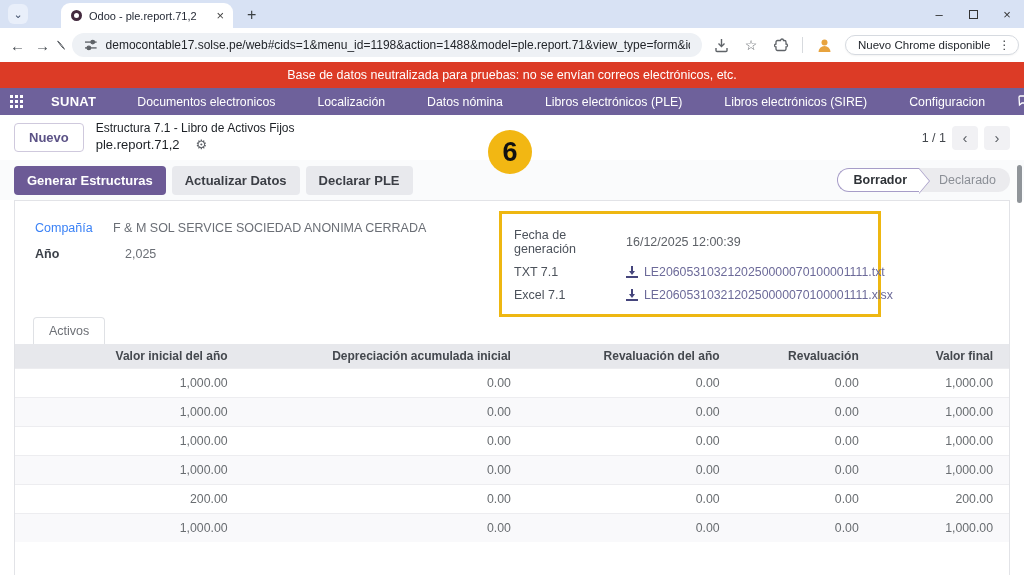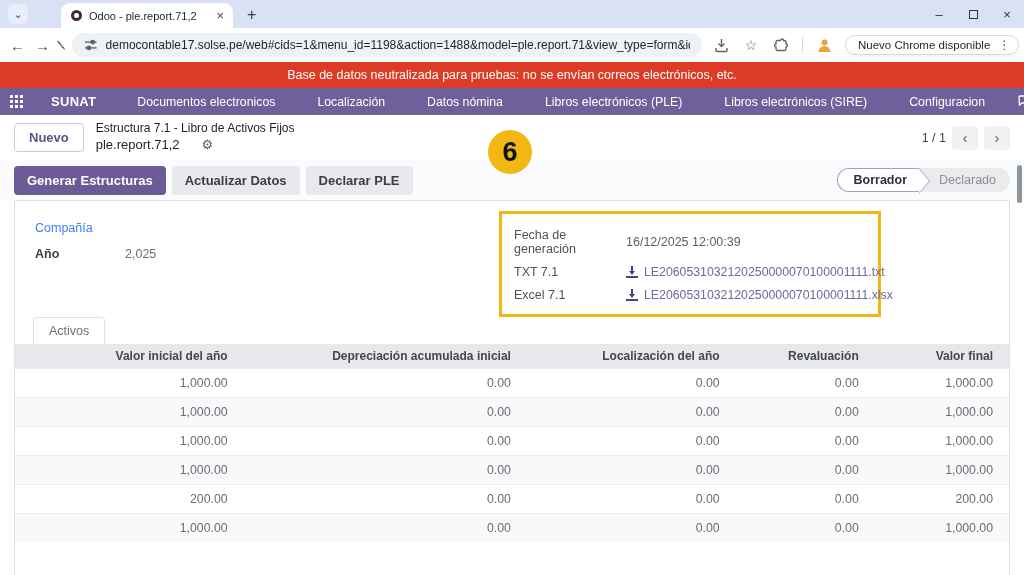--- a/index.html
+++ b/index.html
@@ -42,21 +42,21 @@
   .nav-right { margin-left:auto; display:flex; align-items:center; gap:12px; }
   .badge-wrap { position:relative; cursor:pointer; display:flex; }
   .msg-badge { position:absolute; top:-5px; right:-7px; background:#30a14e; color:#fff; font-size:8px; font-weight:700; width:12px; height:12px; border-radius:50%; display:flex; align-items:center; justify-content:center; }
   .avatar { width:21px; height:21px; border-radius:4px; background:#c3c645; color:#fff; font-size:12px; font-weight:700; display:flex; align-items:center; justify-content:center; cursor:pointer; }
 
   
   .control-panel { height:45px; background:#fff; display:flex; align-items:center; padding:0 14px; flex:0 0 auto; }
   .btn-nuevo { border:1px solid #cfc9dd; background:#fff; color:#5b5286; font-size:13px; font-weight:700; padding:6px 14px; border-radius:4px; cursor:pointer; }
   .breadcrumb { margin-left:12px; display:flex; flex-direction:column; justify-content:center; line-height:1.3; }
   .bc-line1 { font-size:12px; color:#1c2025; cursor:pointer; }
-  .bc-line2 { font-size:13px; color:#1c2025; display:flex; align-items:center; gap:22px; }
+  .bc-line2 { font-size:13px; color:#1c2025; display:flex; align-items:center; gap:16px; }
   .gear { font-size:13px; color:#5d6167; cursor:pointer; }
   .pager { margin-left:auto; display:flex; align-items:center; gap:6px; }
   .pager-count { font-size:12.5px; color:#43474d; }
   .pager-btn { width:26px; height:24px; background:#f1f1f4; border:none; border-radius:4px; color:#5a5e64; font-size:15px; line-height:1; cursor:pointer; }
 
   
   .annot { position:absolute; left:488px; top:130px; width:44px; height:44px; border-radius:50%; background:#f2b713; color:#111; font-size:27px; font-weight:700; display:flex; align-items:center; justify-content:center; z-index:60; }
 
   
   .statusbar { height:40px; background:#fafbfc; display:flex; align-items:center; padding:0 14px; gap:6px; flex:0 0 auto; }
@@ -230,20 +230,21 @@
     <div class="statusflow">
       <span class="st-draft">Borrador</span>
       <span class="st-done">Declarado</span>
     </div>
   </div>
 
   <div class="sheet">
     <div class="form-area">
       <div class="f-row">
         <span class="f-label">Compañía</span>
+        <span class="f-value">F &amp; M SOL SERVICE SOCIEDAD ANONIMA CERRADA</span>
       </div>
       <div class="f-row">
         <span class="f-label bold">Año</span>
         <span class="f-value year-val">2,025</span>
       </div>
 
       <div class="gen-box">
         <div class="g-row">
           <span class="g-label">Fecha de generación</span>
           <span class="g-value">16/12/2025 12:00:39</span>
@@ -284,21 +285,21 @@
           <col style="width:23%">
           <col style="width:28.5%">
           <col style="width:21%">
           <col style="width:14%">
           <col style="width:13.5%">
         </colgroup>
       <thead>
         <tr>
           <th>Valor inicial del año</th>
           <th>Depreciación acumulada inicial</th>
-          <th>Localización del año</th>
+          <th>Revaluación del año</th>
           <th>Revaluación</th>
           <th>Valor final</th>
         </tr>
       </thead>
       <tbody>
           <tr>
             <td>1,000.00</td>
             <td>0.00</td>
             <td>0.00</td>
             <td>0.00</td>

